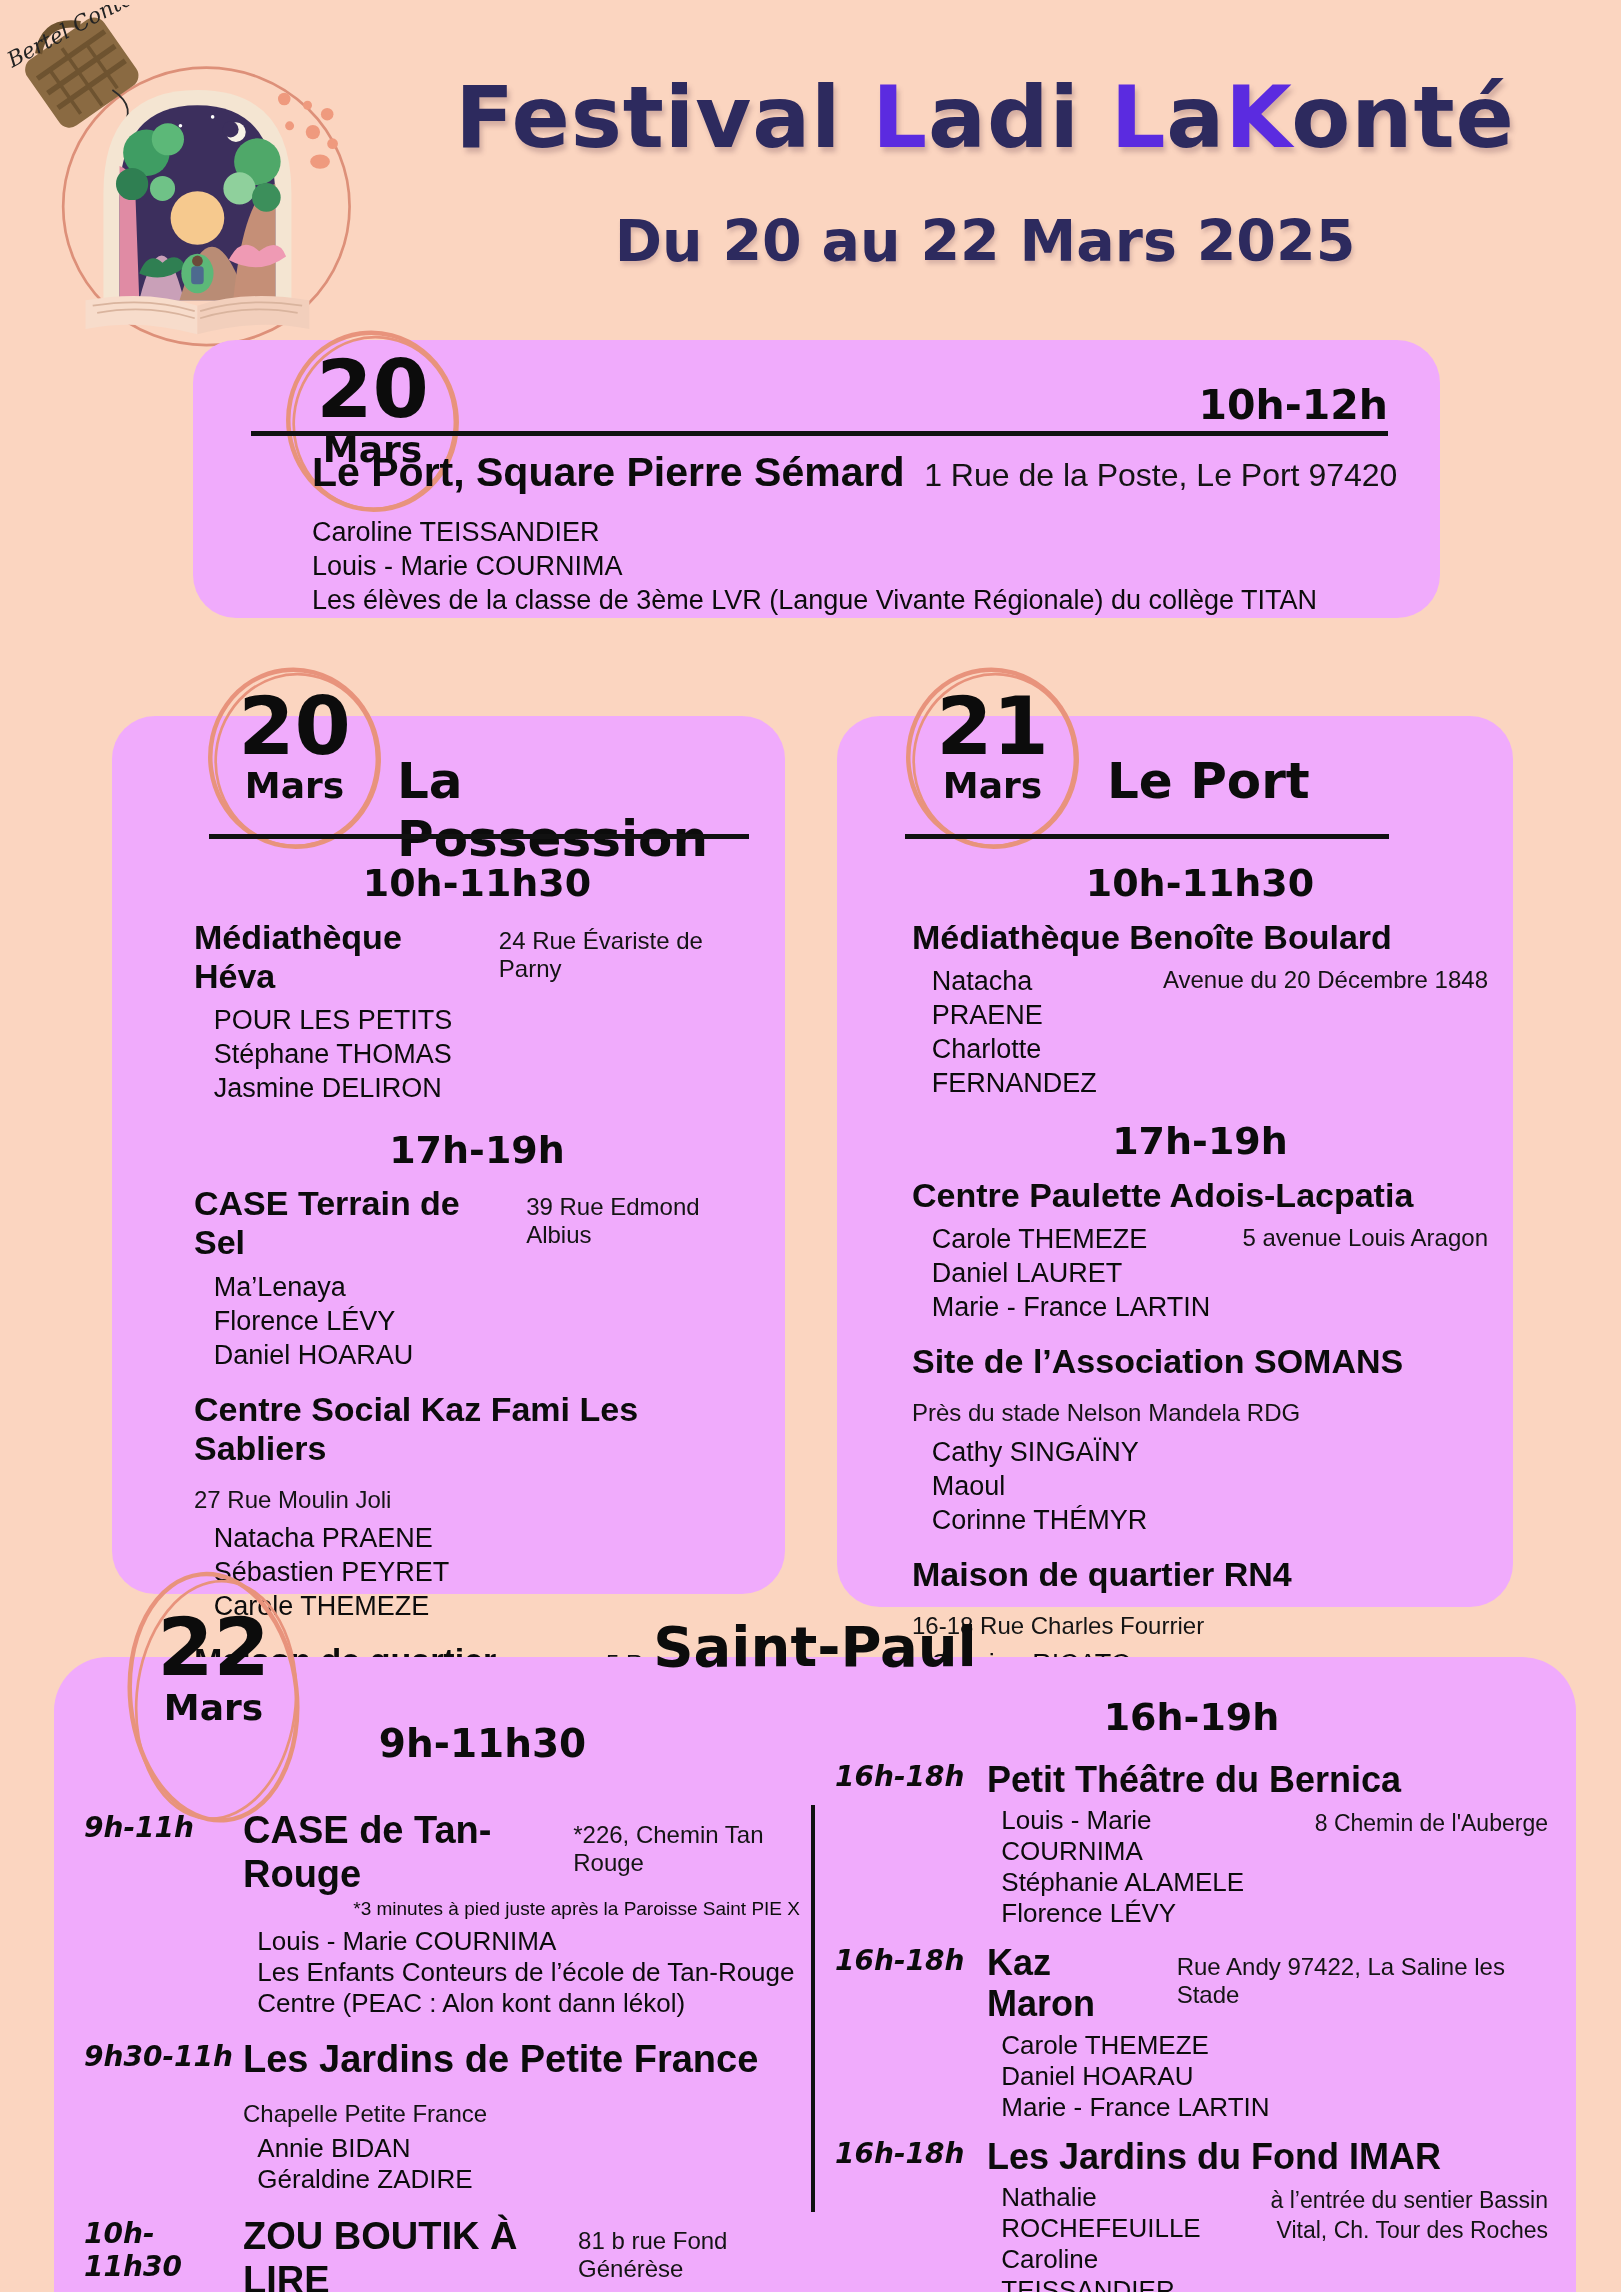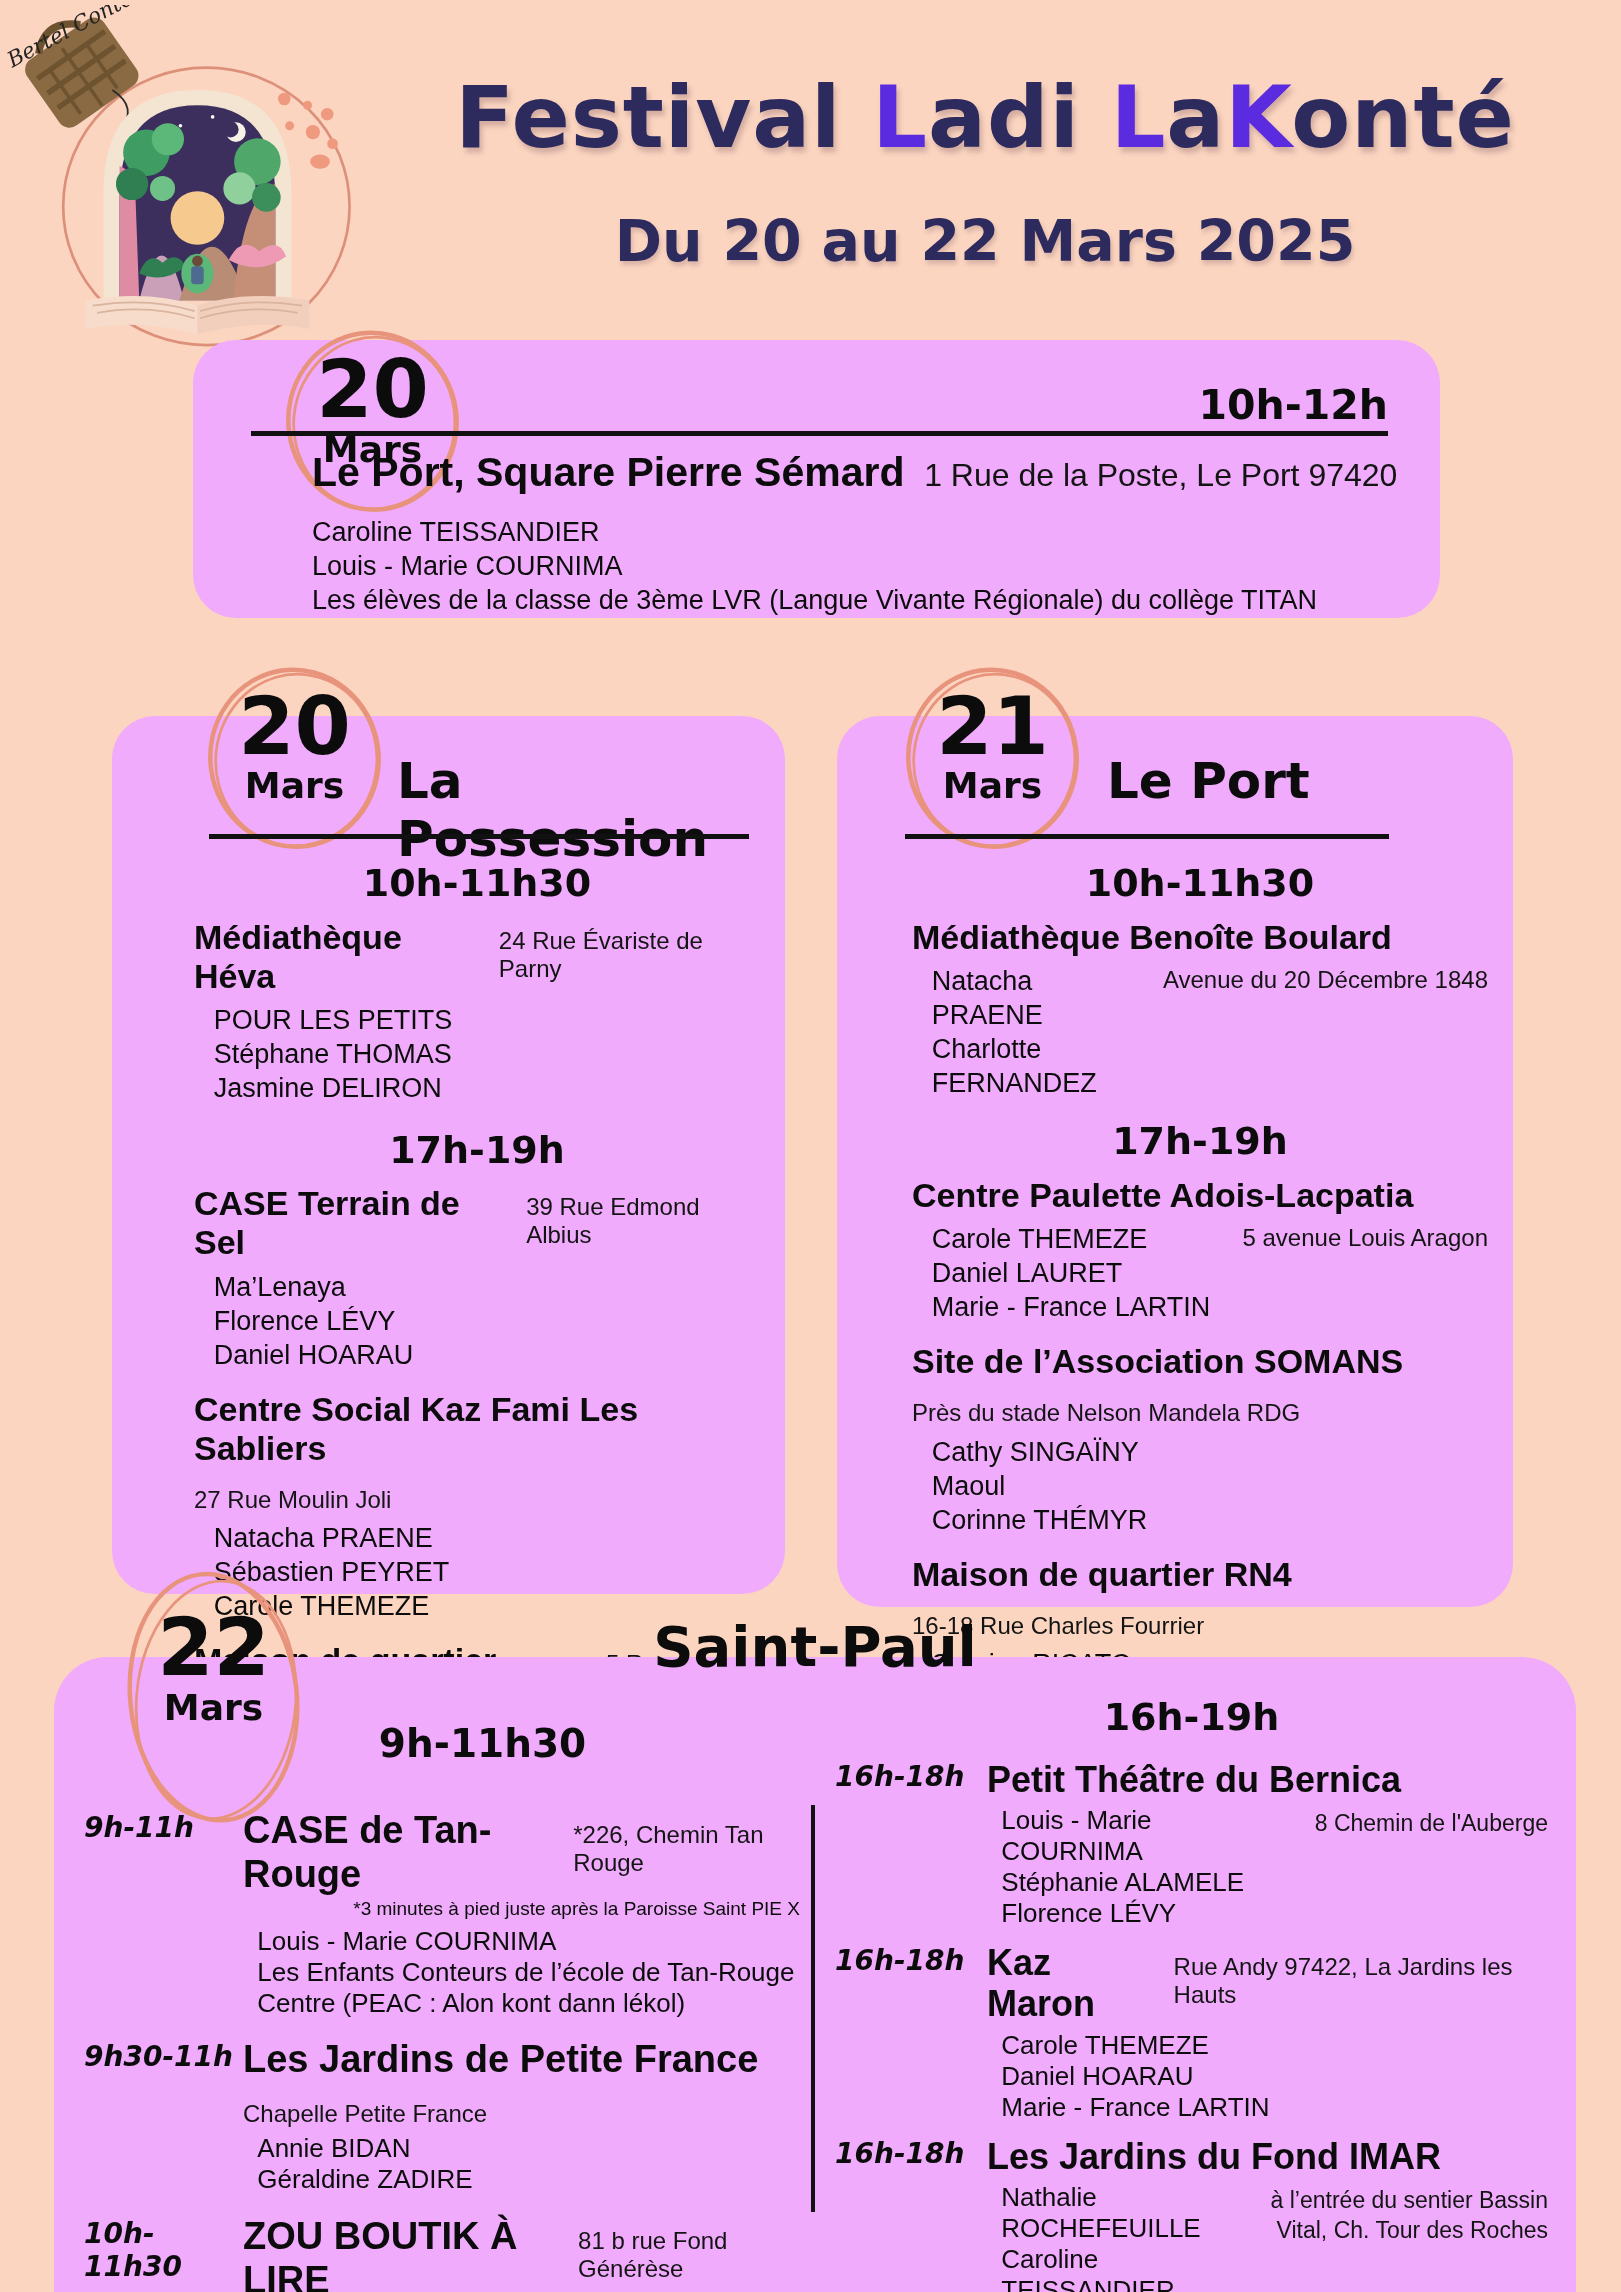--- a/index.html
+++ b/index.html
@@ -348,21 +348,21 @@
             <span class="addr addr-col" style="width:251px">8 Chemin de l'Auberge</span>
           </div>
         </div>
       </div>
 
       <div class="sp-row">
         <div class="sp-time">16h-18h</div>
         <div class="sp-main">
           <div class="venue-line">
             <span class="venue-name">Kaz Maron</span>
-            <span class="addr">Rue Andy 97422, La Jardins les Hauts</span>
+            <span class="addr">Rue Andy 97422, La Saline les Stade</span>
           </div>
           <div class="names">
             <div>Carole THEMEZE</div>
             <div>Daniel HOARAU</div>
             <div>Marie - France LARTIN</div>
           </div>
         </div>
       </div>
 
       <div class="sp-row">

